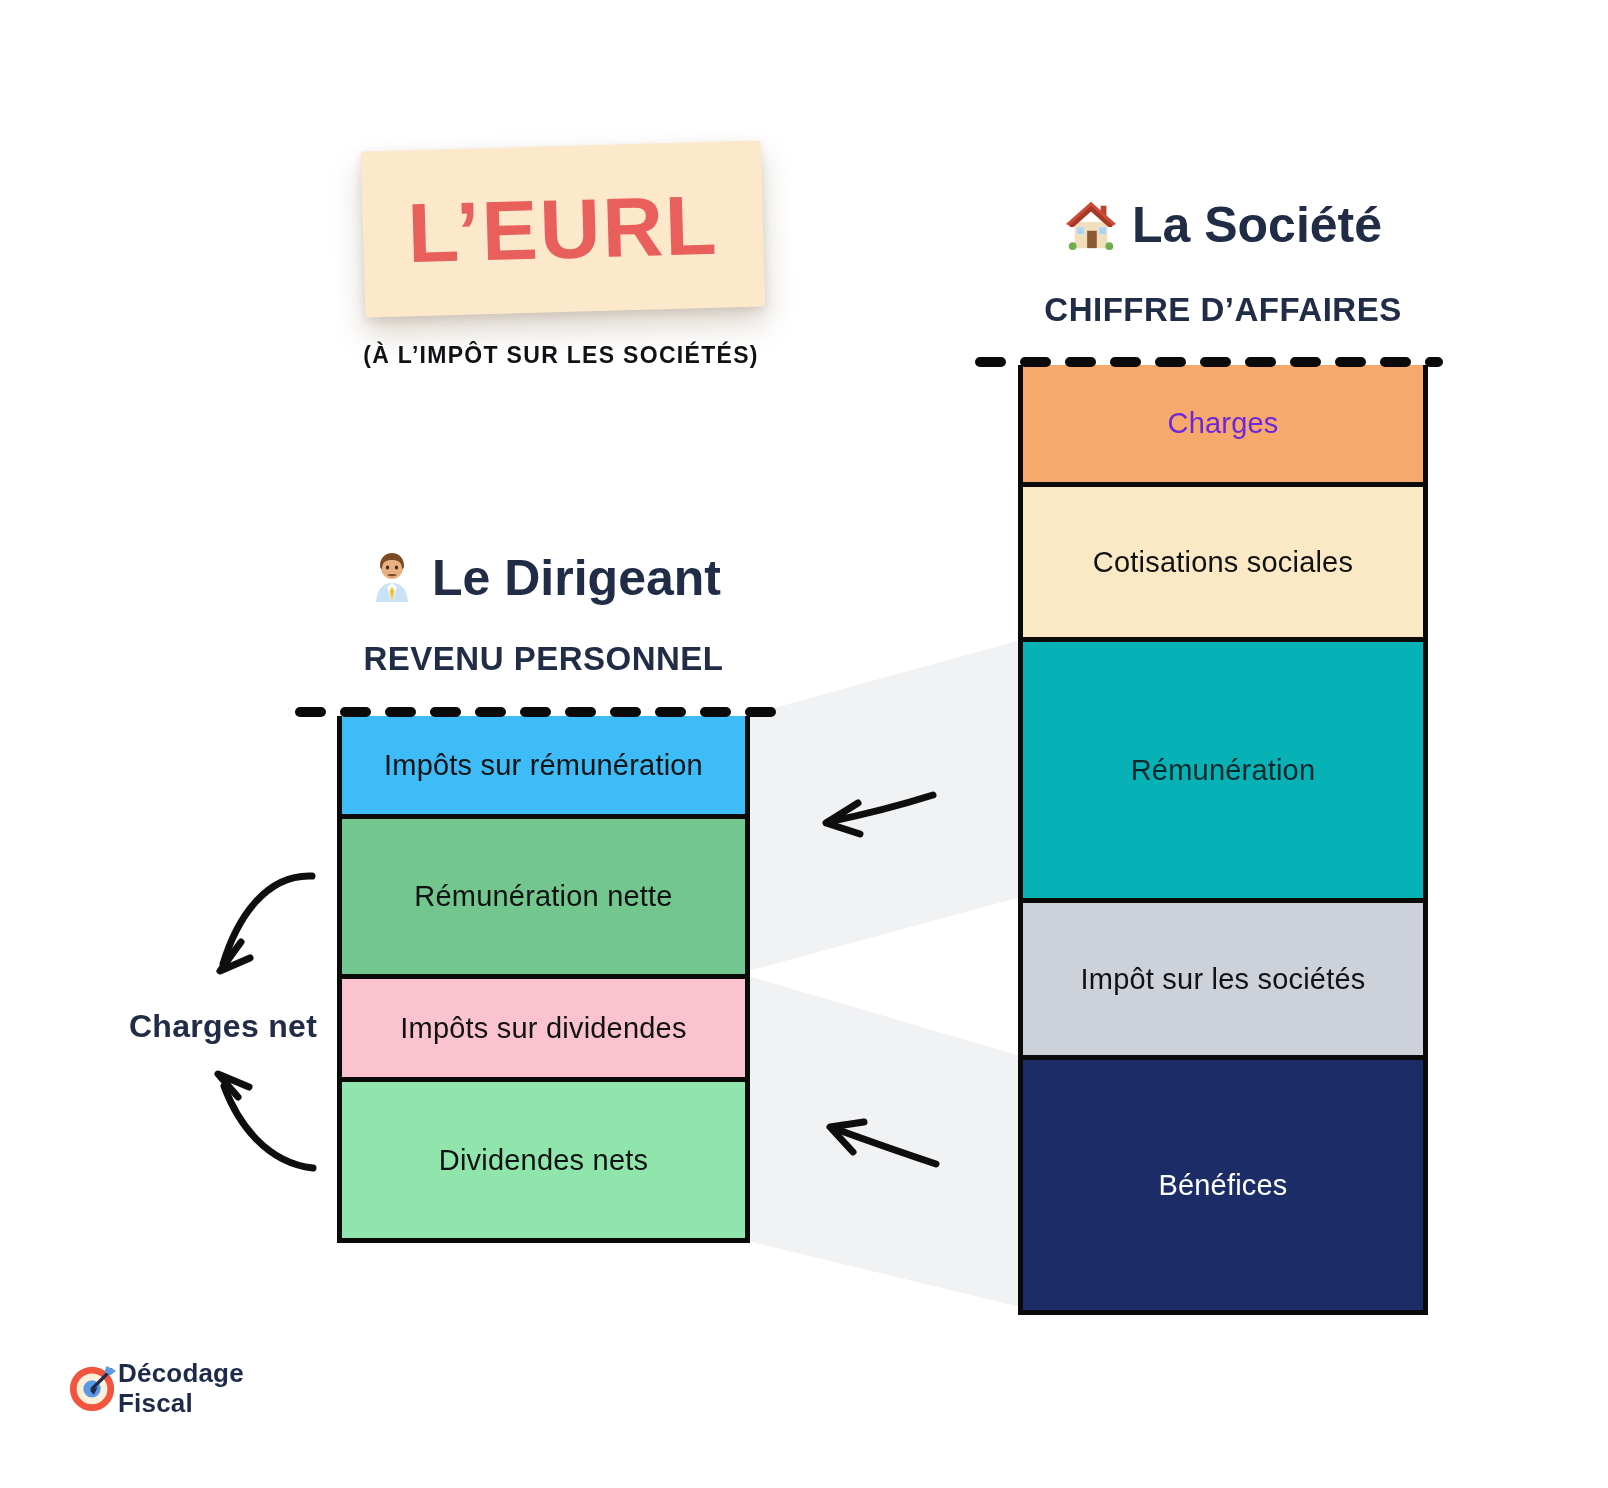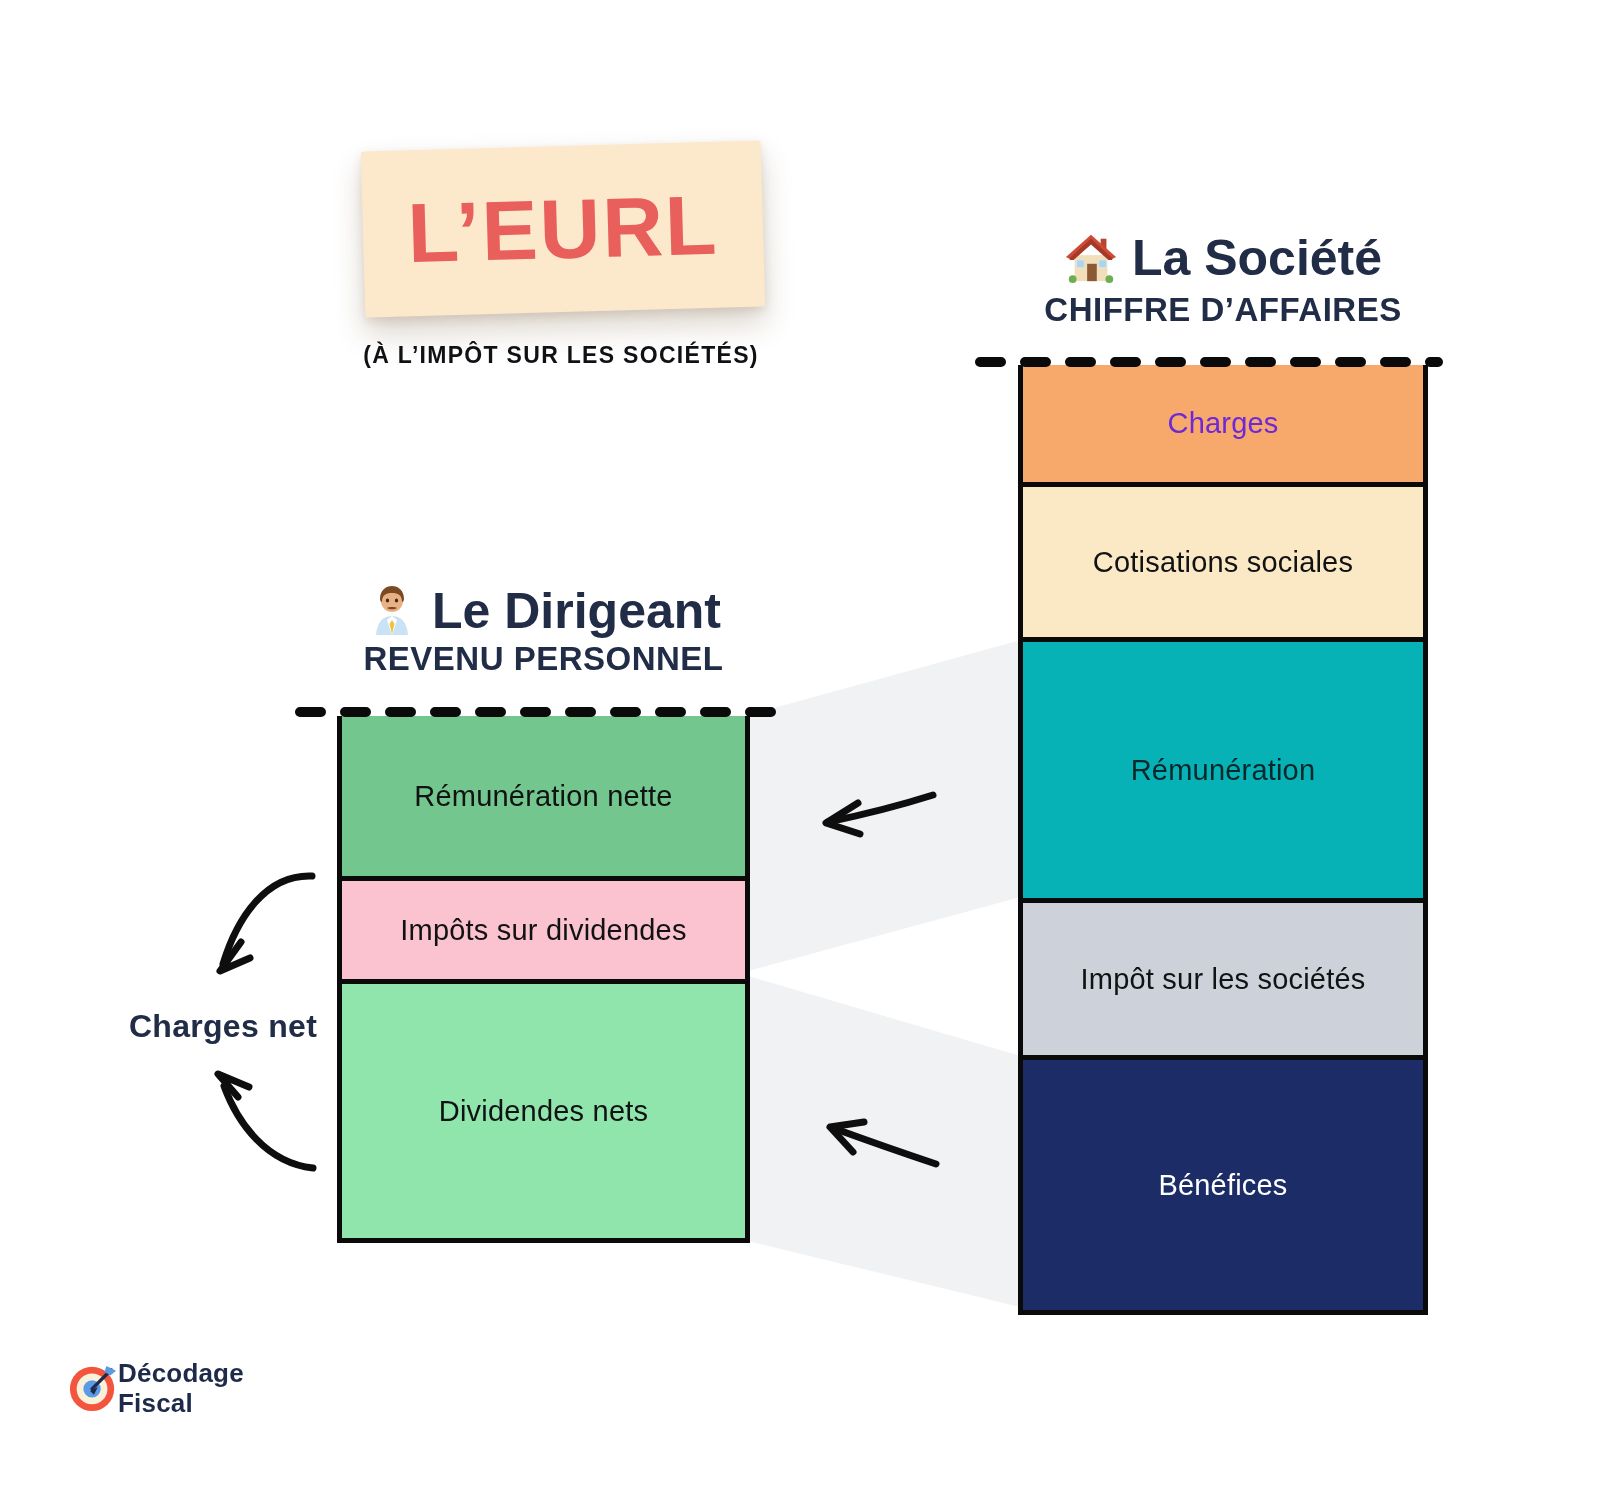--- a/index.html
+++ b/index.html
@@ -21,21 +21,21 @@
   .main-title{font-size:84px;font-weight:800;letter-spacing:2px;}
 
   .subtitle{
     position:absolute;left:261px;top:342px;width:600px;z-index:4;text-align:center;
     font-size:23px;font-weight:700;color:#101114;letter-spacing:1.3px;
   }
 
   
   .heading{
     position:absolute;z-index:4;display:flex;align-items:center;justify-content:center;gap:14px;
-    font-size:50px;font-weight:800;color:#212C47;height:66px;margin-top:33px;
+    font-size:50px;font-weight:800;color:#212C47;height:66px;
   }
   .company-heading{left:1018px;top:192px;width:410px;}
   .director-heading{left:337px;top:545px;width:413px;}
   .subheading{
     position:absolute;z-index:4;text-align:center;font-size:33px;font-weight:600;
     color:#212C47;letter-spacing:.5px;
   }
   .company-subheading{left:1018px;top:291px;width:410px;}
   .director-subheading{left:337px;top:640px;width:413px;}
 
@@ -120,20 +120,23 @@
     </div>
     <div class="block" style="height: 157px; background-color: rgb(205, 210, 218);">
       <span class="lbl" style="color: rgb(16, 18, 20); text-align: center;">Impôt sur les sociétés</span>
     </div>
     <div class="block grow" style="background-color: rgb(27, 44, 102);">
       <span class="lbl" style="color: rgb(255, 255, 255);">Bénéfices</span>
     </div>
   </div>
 
   <div class="column director-column">
+    <div class="block" style="height: 98px; background-color: rgb(62, 188, 247);">
+      <span class="lbl" style="color: rgb(16, 18, 20);">Impôts sur rémunération</span>
+    </div>
     <div class="block" style="height: 160px; background-color: rgb(115, 199, 142);">
       <span class="lbl" style="color: rgb(16, 18, 20);">Rémunération nette</span>
     </div>
     <div class="block" style="height: 103px; background-color: rgb(251, 195, 207);">
       <span class="lbl" style="color: rgb(16, 18, 20);">Impôts sur dividendes</span>
     </div>
     <div class="block grow" style="background-color: rgb(143, 229, 172);">
       <span class="lbl" style="color: rgb(16, 18, 20);">Dividendes nets</span>
     </div>
   </div>

